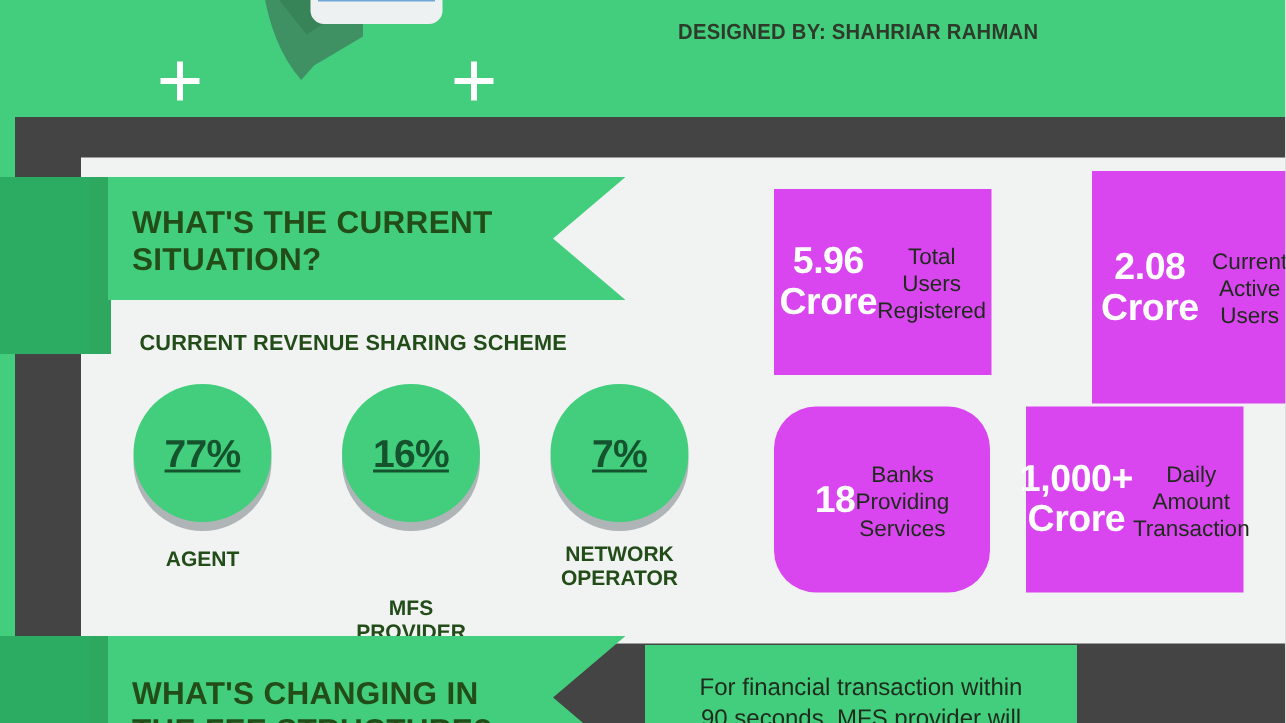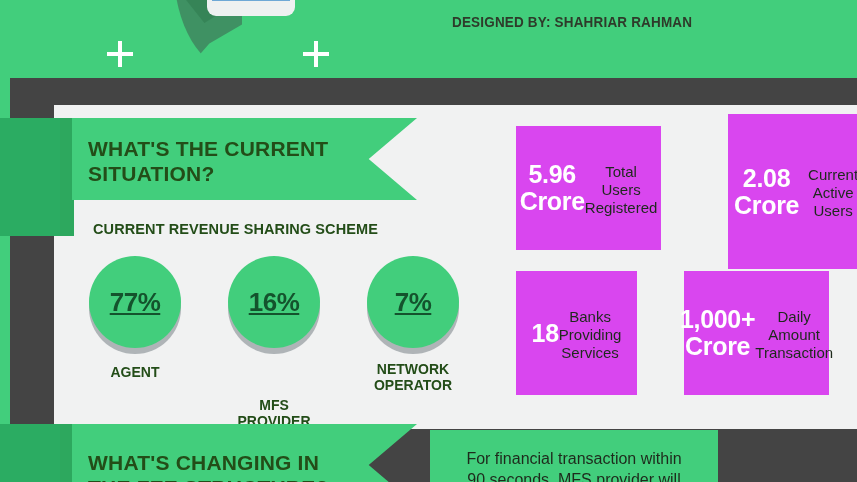--- a/index.html
+++ b/index.html
@@ -236,21 +236,21 @@
   .stat-label {
     color: #1e2a1c;
     font-size: 15px;
     line-height: 18px;
     margin-top: 3px;
     font-family: "Liberation Sans", sans-serif;
     white-space: pre-line;
   }
   .stat-1 { left: 516px; top: 126px; width: 145px; height: 124px; }
   .stat-2 { left: 684px; top: 114px; width: 145px; height: 155px; margin-left: 44px; }
-  .stat-3 { left: 516px; top: 271px; width: 121px; height: 124px; }
+  .stat-3 { left: 516px; top: 271px; width: 144px; height: 124px; border-radius: 28px; }
   .stat-4 { left: 684px; top: 271px; width: 145px; height: 124px; }
 
   
   .info-box {
     position: absolute;
     left: 430px; top: 430px;
     width: 288px; height: 52px;
     background: #42ce7c;
     text-align: center;
     padding-top: 18px;

